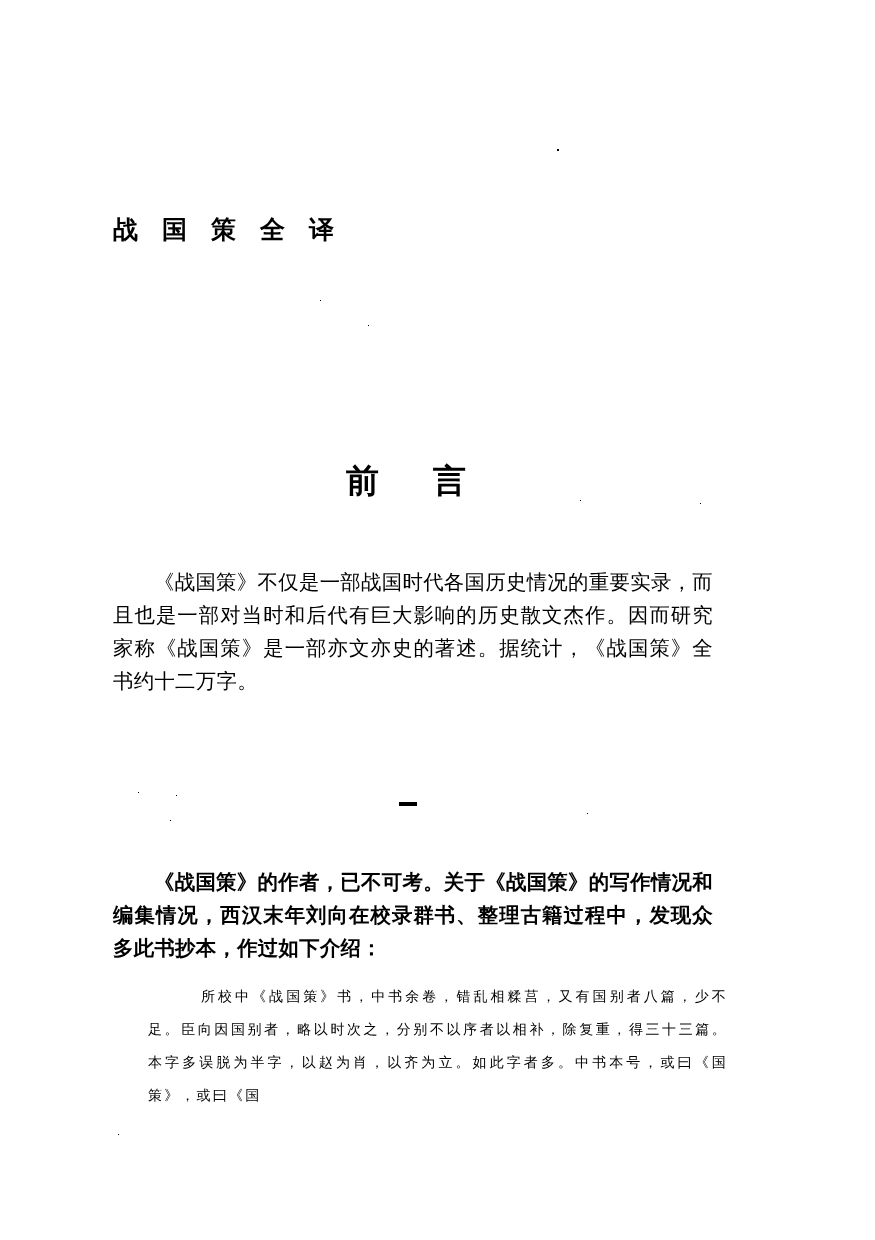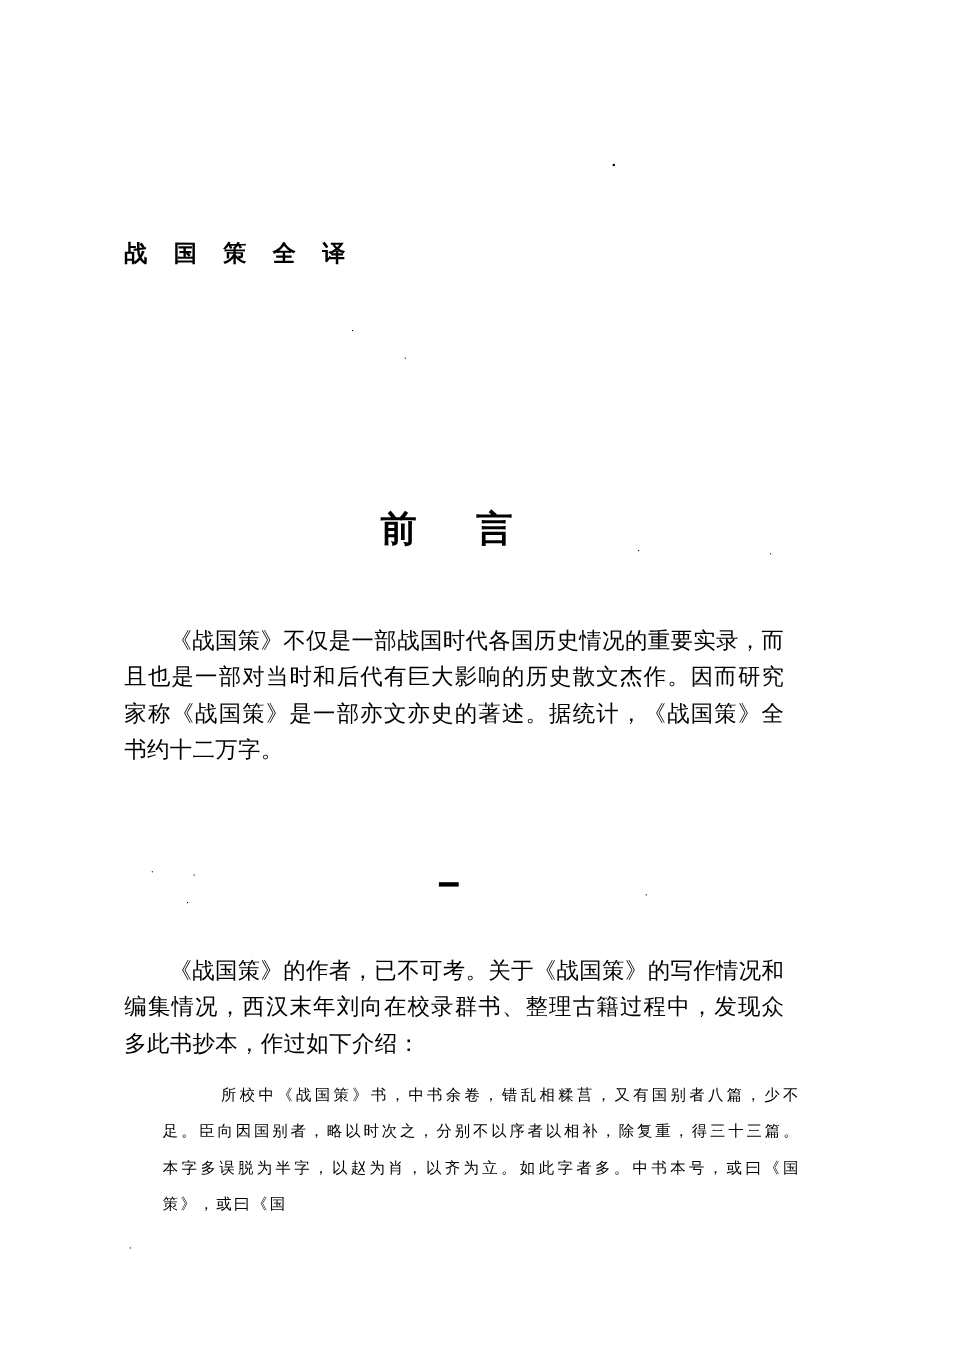--- a/index.html
+++ b/index.html
@@ -12,21 +12,21 @@
       height: 1240px;
       position: relative;
       overflow: hidden;
       color: #000000;
       font-family: "DejaVu Serif", "Liberation Serif", serif;
     }
     .running-head {
       position: absolute;
       left: 113px;
       top: 216px;
-      font-size: 21px;
+      font-size: 25px;
       font-weight: bold;
       letter-spacing: 24px;
       line-height: 28px;
       white-space: nowrap;
     }
     .chapter-title {
       position: absolute;
       left: 346px;
       top: 461px;
       font-size: 33px;
@@ -40,21 +40,21 @@
       left: 113px;
       width: 600px;
       font-size: 20.4px;
       line-height: 33px;
       letter-spacing: 0.3px;
       text-indent: 41px;
       text-align: justify;
       margin: 0;
     }
     .para-1 { top: 566px; }
-    .para-2 { top: 866px; }
+    .para-2 { top: 866px; font-weight: bold; }
     .quote {
       position: absolute;
       left: 133px;
       width: 580px;
       top: 965px;
       font-size: 14px;
       line-height: 33px;
       letter-spacing: 2.2px;
       text-indent: 53px;
       text-align: justify;

